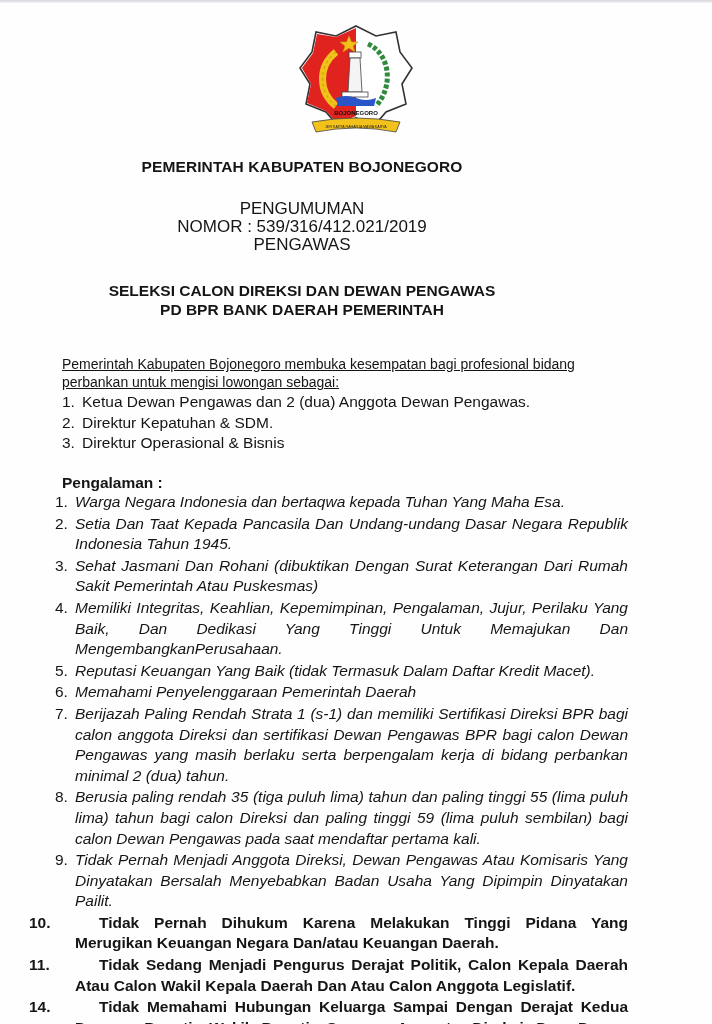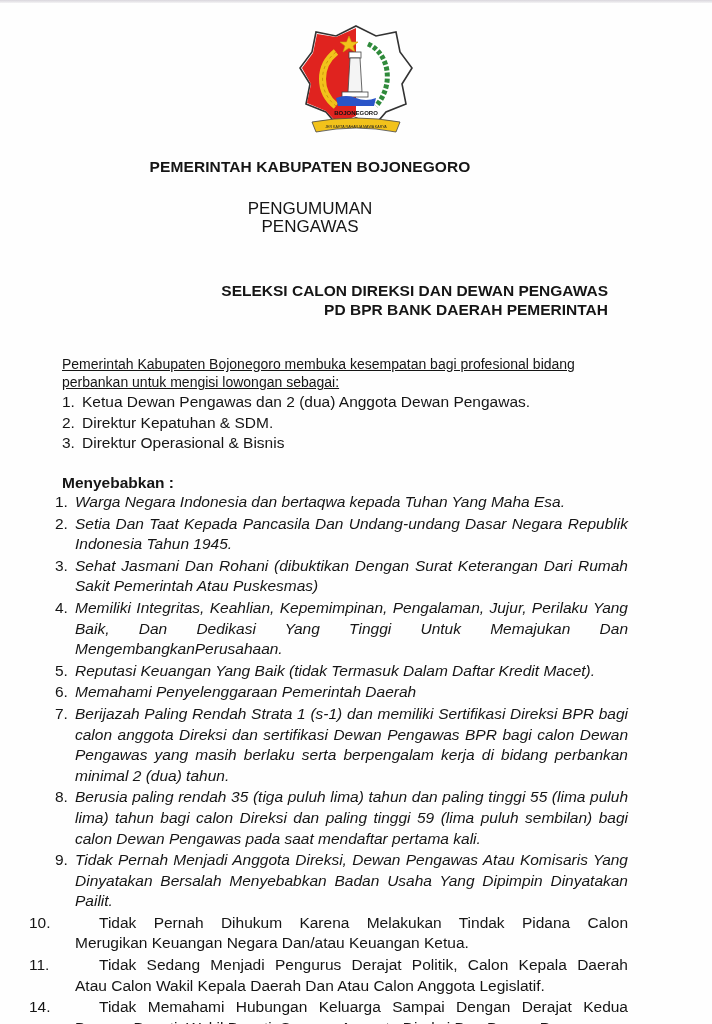--- a/index.html
+++ b/index.html
@@ -10,27 +10,27 @@
     color: #151515;
     position: relative;
   }
   .scan-edge {
     position: absolute; left: 0; top: 0; width: 712px; height: 3px;
     background: linear-gradient(#d9d6dc, #f4f3f5);
   }
   .logo {
     position: absolute; left: 296px; top: 22px; width: 120px; height: 118px;
   }
-  .center { position: absolute; left: 12px; width: 596px; text-align: center; }
+  .center { position: absolute; left: 4px; width: 596px; text-align: center; }
   .gov-title {
     top: 158px; font-weight: bold; font-size: 15.5px; letter-spacing: 0.1px;
   }
   .pengumuman { top: 200px; font-size: 17px; line-height: 18px; }
   .judul {
-    top: 281px; font-weight: bold; font-size: 15.5px; line-height: 19px; text-align: right;
+    top: 281px; font-weight: bold; font-size: 15.5px; line-height: 19px;
   }
   .intro {
     position: absolute; left: 62px; top: 355px; width: 560px;
     font-size: 14px; line-height: 18px; text-decoration: underline;
   }
   .positions {
     position: absolute; left: 62px; top: 392px; width: 600px;
     font-size: 15.5px; line-height: 20.5px; margin: 0; padding: 0; list-style: none;
   }
   .positions li { display: flex; }
@@ -39,21 +39,21 @@
     position: absolute; left: 62px; top: 474px;
     font-weight: bold; font-size: 15.5px;
   }
   .reqs {
     position: absolute; left: 55px; top: 492px; width: 573px;
     font-size: 15.5px; line-height: 20.6px; margin: 0; padding: 0; list-style: none;
   }
   .reqs li { display: flex; margin-bottom: 1px; }
   .reqs li .num { width: 20px; flex: none; }
   .reqs li .txt { flex: 1; text-align: justify; text-align-last: left; font-style: italic; }
-  .reqs li.wide { margin-left: -26px; display: block; }
+  .reqs li.wide { margin-left: -26px; display: block; font-weight: bold; }
   .reqs li.wide .first { display: flex; }
   .reqs li.wide .num { width: 70px; }
   .reqs li.wide .txt-first { flex: 1; text-align: justify; text-align-last: justify; }
   .reqs li.wide .txt-rest { display: block; margin-left: 46px; text-align: justify; text-align-last: left; }
 </style>
 </head>
 <body>
 
 <div class="scan-edge"></div>
 
@@ -81,20 +81,21 @@
 
     <path d="M16 100 Q60 92 104 100 L100 110 Q60 102 20 110 Z" fill="#f2c21b" stroke="#444" stroke-width="0.8"></path>
     <text x="60" y="106" font-size="3.6" text-anchor="middle" fill="#222" font-family="Liberation Sans, sans-serif">JER KARTA RAHARJA MAWA KARYA</text>
   </svg>
 </div>
 
 <div class="center gov-title">PEMERINTAH KABUPATEN BOJONEGORO</div>
 
 <div class="center pengumuman">
   <div>PENGUMUMAN</div>
+  <div>NOMOR : 539/316/412.021/2019</div>
   <div>PENGAWAS</div>
 </div>
 
 <div class="center judul">
   <div>SELEKSI CALON DIREKSI DAN DEWAN PENGAWAS</div>
   <div>PD BPR BANK DAERAH PEMERINTAH</div>
 </div>
 
 <div class="intro">Pemerintah Kabupaten Bojonegoro membuka kesempatan bagi profesional bidang perbankan untuk mengisi lowongan sebagai:</div>
 
@@ -106,21 +107,21 @@
   <li>
       <span class="num">2.</span>
       <span>Direktur Kepatuhan &amp; SDM.</span>
     </li>
   <li>
       <span class="num">3.</span>
       <span>Direktur Operasional &amp; Bisnis</span>
     </li>
 </ul>
 
-<div class="req-heading">Menyebabkan :</div>
+<div class="req-heading">Pengalaman :</div>
 
 <ul class="reqs">
   <li>
       <span class="num">1.</span>
       <span class="txt">Warga Negara Indonesia dan bertaqwa kepada Tuhan Yang Maha Esa.</span>
     </li>
   <li>
       <span class="num">2.</span>
       <span class="txt">Setia Dan Taat Kepada Pancasila Dan Undang-undang Dasar Negara Republik Indonesia Tahun 1945.</span>
     </li>
@@ -148,23 +149,23 @@
       <span class="num">8.</span>
       <span class="txt">Berusia paling rendah 35 (tiga puluh lima) tahun dan paling tinggi 55 (lima puluh lima) tahun bagi calon Direksi dan paling tinggi 59 (lima puluh sembilan) bagi calon Dewan Pengawas pada saat mendaftar pertama kali.</span>
     </li>
   <li>
       <span class="num">9.</span>
       <span class="txt">Tidak Pernah Menjadi Anggota Direksi, Dewan Pengawas Atau Komisaris Yang Dinyatakan Bersalah Menyebabkan Badan Usaha Yang Dipimpin Dinyatakan Pailit.</span>
     </li>
   <li class="wide">
     <div class="first">
         <span class="num">10.</span>
-        <span class="txt-first">Tidak Pernah Dihukum Karena Melakukan Tindak Pidana Calon</span>
+        <span class="txt-first">Tidak Pernah Dihukum Karena Melakukan Tinggi Pidana Yang</span>
       </div>
-    <span class="txt-rest">Merugikan Keuangan Negara Dan/atau Keuangan Ketua.</span>
+    <span class="txt-rest">Merugikan Keuangan Negara Dan/atau Keuangan Daerah.</span>
   </li>
   <li class="wide">
     <div class="first">
         <span class="num">11.</span>
         <span class="txt-first">Tidak Sedang Menjadi Pengurus Derajat Politik, Calon Kepala Daerah</span>
       </div>
     <span class="txt-rest">Atau Calon Wakil Kepala Daerah Dan Atau Calon Anggota Legislatif.</span>
   </li>
   <li class="wide">
     <div class="first">

